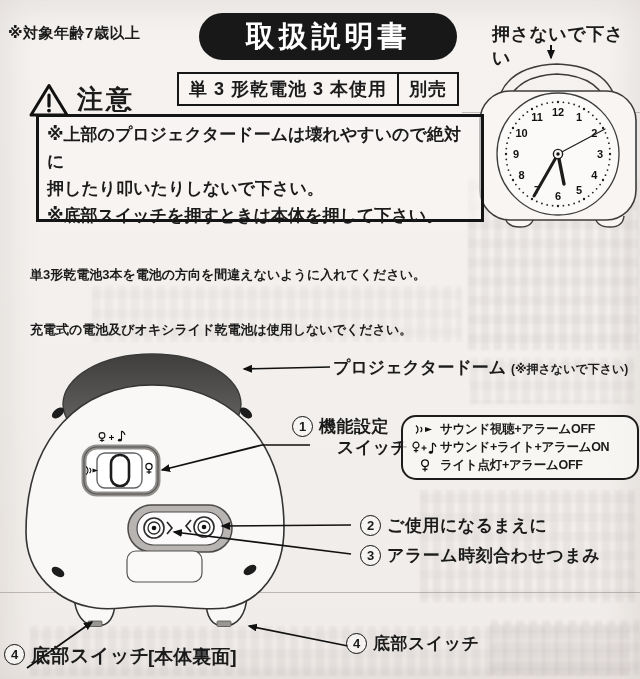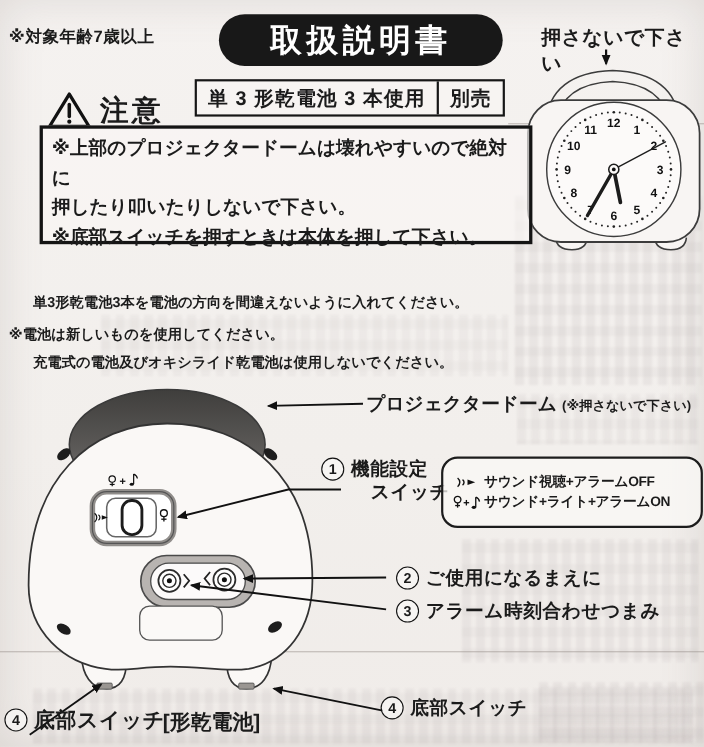--- a/index.html
+++ b/index.html
@@ -16,21 +16,21 @@
   .title-box{left:199px;top:13px;width:258px;height:47px;background:#181818;border-radius:24px;
     display:flex;align-items:center;justify-content:center;}
   .title-box span{color:#fff;font-size:29px;font-weight:700;letter-spacing:4px;}
   .subtitle{left:177px;top:72px;height:30px;border:2px solid #161616;display:flex;background:#f7f4f2;}
   .subtitle .cell1{width:218px;display:flex;align-items:center;justify-content:center;
     font-size:18px;font-weight:700;letter-spacing:1px;}
   .subtitle .cell2{width:58px;border-left:2px solid #161616;display:flex;align-items:center;justify-content:center;
     font-size:18px;font-weight:700;letter-spacing:1px;}
   .push-note{left:492px;top:22px;font-size:18px;font-weight:700;letter-spacing:.5px;}
   
-  .caution-head{left:42px;top:82px;display:flex;align-items:center;gap:7px;}
+  .caution-head{left:28px;top:82px;display:flex;gap:7px;}
   .caution-head .txt{font-size:26px;font-weight:800;letter-spacing:3px;}
   .warnbox{left:36px;top:114px;width:426px;height:92px;border:3px solid #141414;
     padding:5px 8px;font-size:17px;font-weight:700;line-height:1.58;white-space:pre-line;background:rgba(250,247,245,.6);}
   
   .sec-head{left:25px;top:229px;border:2px solid #1a1a1a;padding:2px 12px;
     font-size:18px;font-weight:700;letter-spacing:1px;background:rgba(250,247,245,.5);}
   .bodyline{font-size:13px;font-weight:600;letter-spacing:0;}
   .l1{left:30px;top:266px;} .l2{left:8px;top:295px;} .l3{left:30px;top:321px;}
   
   .dome-label{left:333px;top:356px;font-size:17px;font-weight:800;}
@@ -193,21 +193,20 @@
       <line x1="21" y1="13" x2="21" y2="24" stroke="#111" stroke-width="3.2" stroke-linecap="round"></line>
       <circle cx="21" cy="28.6" r="1.9" fill="#111"></circle>
     </svg>
     <span class="txt">注意</span>
   </div>
   <div class="abs warnbox">※上部のプロジェクタードームは壊れやすいので絶対に
 押したり叩いたりしないで下さい。
 ※底部スイッチを押すときは本体を押して下さい。</div>
 
   <div class="abs bodyline l1">単3形乾電池3本を電池の方向を間違えないように入れてください。</div>
-  <div class="abs bodyline l2">※電池は新しいものを使用してください。</div>
   <div class="abs bodyline l3">充電式の電池及びオキシライド乾電池は使用しないでください。</div>
 
   <svg style="left:0;top:340px;" width="640" height="339" viewBox="0 340 640 339">
     <defs>
       <linearGradient id="domeGrad" x1="0" y1="0" x2="0" y2="1">
         <stop offset="0" stop-color="#3f3e3c"></stop>
         <stop offset="0.55" stop-color="#5c5a58"></stop>
         <stop offset="1" stop-color="#8a8784"></stop>
       </linearGradient>
     </defs>
@@ -325,33 +324,43 @@
             <line x1="1.8" y1="9.6" x2="6.2" y2="9.6"></line>
           <line x1="9.5" y1="7" x2="14.5" y2="7"></line>
             <line x1="12" y1="4.5" x2="12" y2="9.5"></line>
           <line x1="20.5" y1="2" x2="20.5" y2="11"></line>
             <path d="M20.5,2 q3,1.2 3.4,4"></path>
           <ellipse cx="18.8" cy="11.2" rx="2" ry="1.5" fill="#111" stroke="none"></ellipse>
         </svg>
       </span>
       <span class="lt">サウンド+ライト+アラームON</span>
     </div>
+    <div class="lrow">
+      <span class="ic">
+        <svg style="position:static;" width="10" height="14" viewBox="0 0 10 14" stroke="#111" fill="none" stroke-width="1.3">
+          <circle cx="5" cy="4.2" r="3.4"></circle>
+            <line x1="5" y1="7.6" x2="5" y2="12.5"></line>
+            <line x1="2.5" y1="10.3" x2="7.5" y2="10.3"></line>
+        </svg>
+      </span>
+      <span class="lt">ライト点灯+アラームOFF</span>
+    </div>
   </div>
 
   <div class="abs callout c2">
     <span class="circ">2</span>
     <span class="clabel">ご使用になるまえに</span>
   </div>
   <div class="abs callout c3">
     <span class="circ">3</span>
     <span class="clabel">アラーム時刻合わせつまみ</span>
   </div>
   <div class="abs callout c4l">
     <span class="circ">4</span>
     <span class="clabel">底部スイッチ</span>
   </div>
-  <div class="abs backlab">[形乾電池]</div>
+  <div class="abs backlab">[本体裏面]</div>
   <div class="abs callout c4r">
     <span class="circ">4</span>
     <span class="clabel">底部スイッチ</span>
   </div>
 
 </div>
 
 </body></html>

